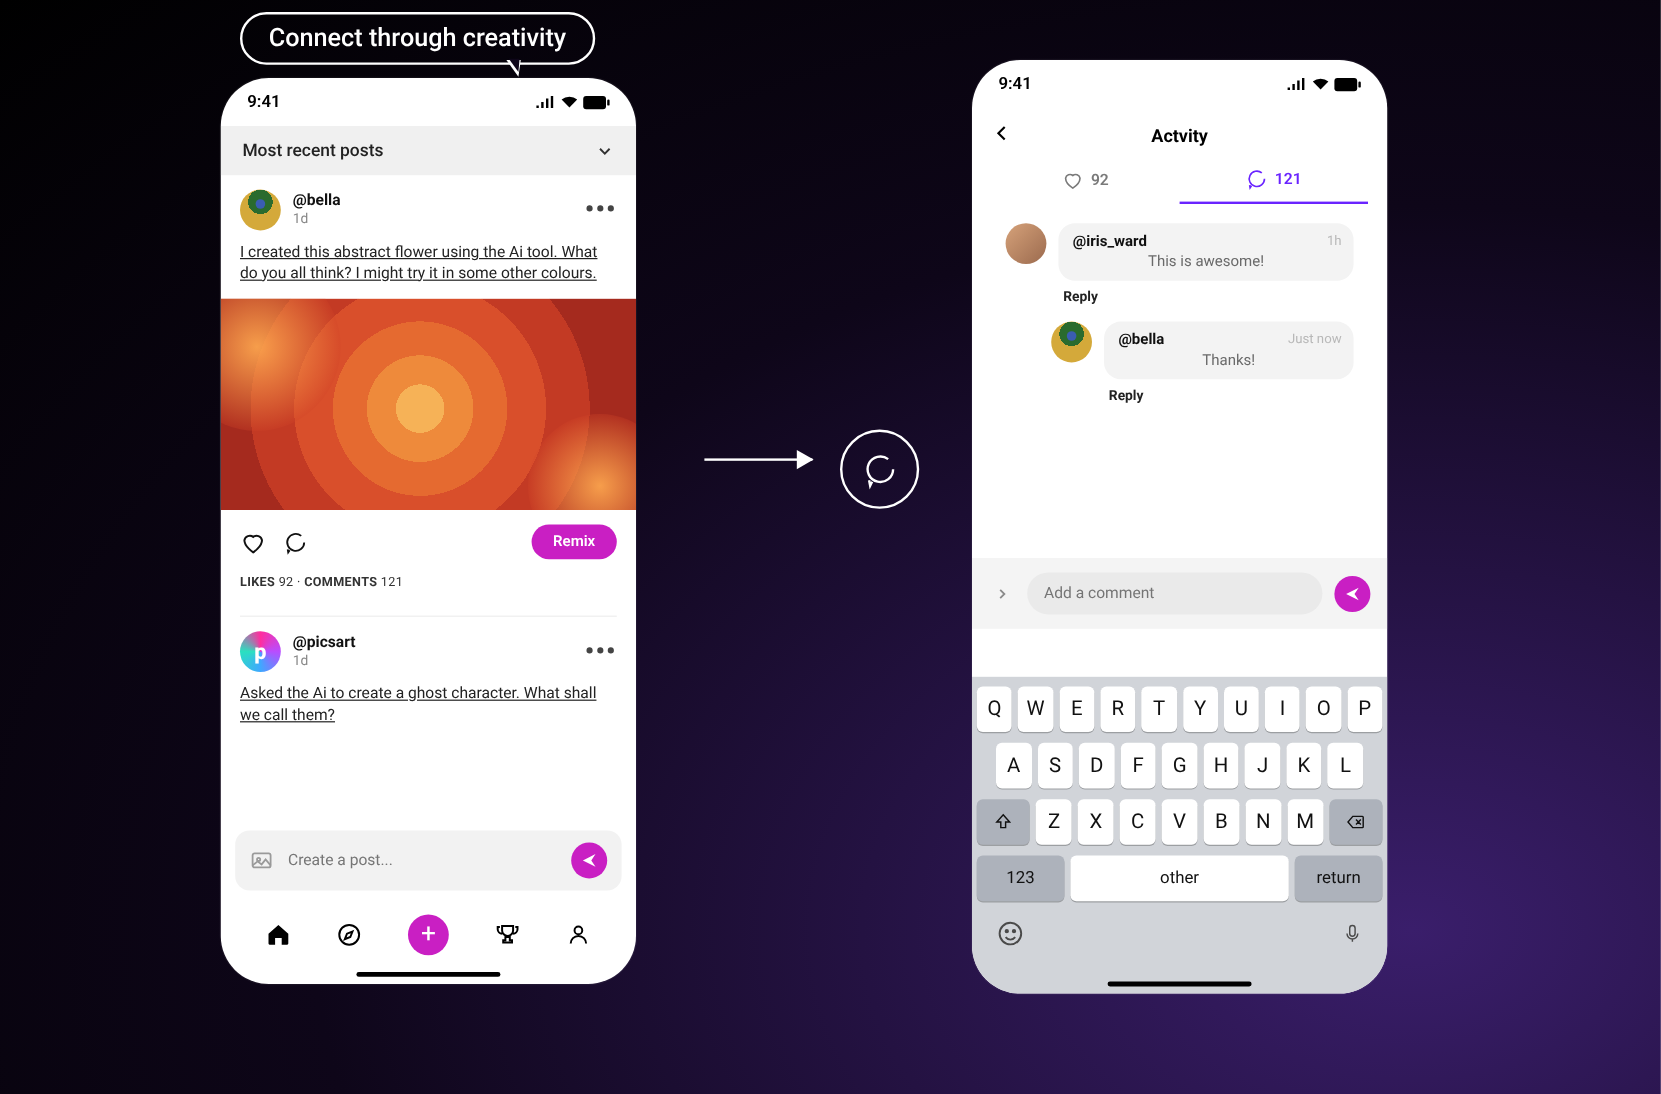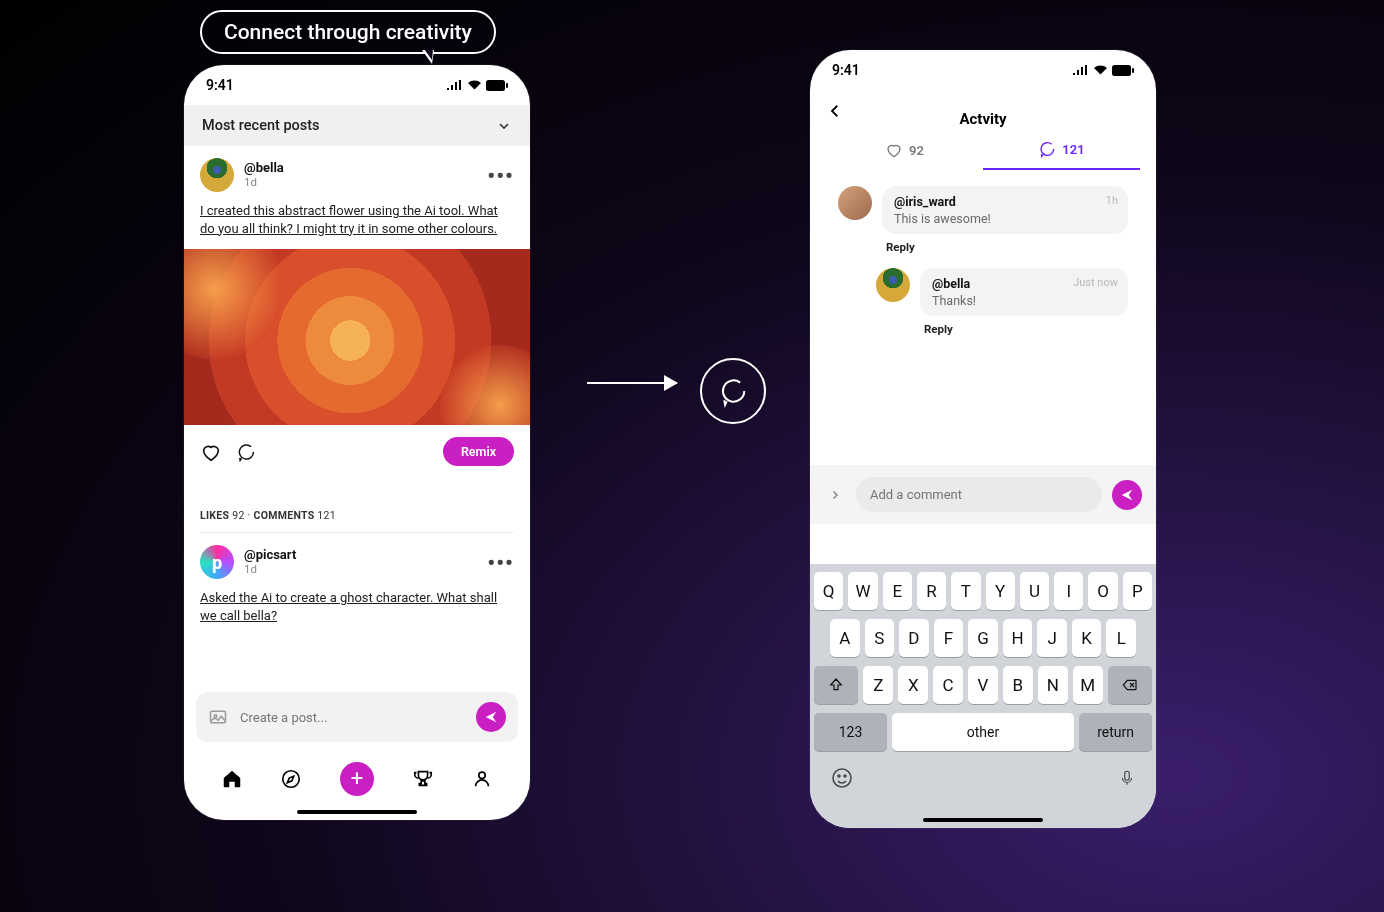--- a/index.html
+++ b/index.html
@@ -121,21 +121,21 @@
     margin-left:auto;
     background:#c91fc3;
     color:#fff;
     font-size:12.5px;
     font-weight:600;
     border:none;
     padding:7px 18px;
     border-radius:999px;
     cursor:pointer;
   }
-  .stats { font-size:10.5px; color:#333; letter-spacing:0.3px; padding-bottom:10px; border-bottom:1px solid #eee;margin-top:31px; }
+  .stats { font-size:10.5px; color:#333; letter-spacing:0.3px; padding-bottom:22px; border-bottom:1px solid #eee; }
   .stats b { font-weight:700; }
 
   .create-row {
     position:absolute; left:12px; right:12px; bottom:78px;
     background:#f2f2f2;
     border-radius:12px;
     display:flex; align-items:center; gap:12px;
     padding:10px 12px;
   }
   .create-row input {
@@ -178,42 +178,42 @@
     position:absolute;
     left:700px; top:358px;
     width:66px; height:66px;
     border:2px solid #fff;
     border-radius:50%;
     display:flex; align-items:center; justify-content:center;
   }
 
   
   .act-head { padding:8px 16px 0; }
-  .act-title-row { display:flex; align-items:flex-end; justify-content:center; position:relative; height:30px;}
+  .act-title-row { display:flex; align-items:center; justify-content:center; position:relative; height:30px;}
   .act-back { position:absolute; left:0; top:4px; cursor:pointer; }
   .act-title { font-weight:700; font-size:15px; }
   .act-tabs { display:flex; margin-top:12px; }
   .act-tab {
     flex:1; display:flex; gap:6px; align-items:center; justify-content:center;
     font-size:13px; font-weight:600; color:#7a7a7a;
     padding-bottom:10px; cursor:pointer;
   }
   .act-tab.active { color:#6a24ff; border-bottom:2px solid #6a24ff; }
 
   .comments { padding:16px 28px; }
   .comment { display:flex; gap:10px; margin-bottom:6px; }
   .comment .avatar { width:34px; height:34px; }
   .av-iris { background:linear-gradient(135deg,#d6a27a,#9b6a4e); }
   .cbubble {
     background:#f3f3f3; border-radius:14px;
     padding:8px 12px; flex:1;
     position:relative;
   }
   .cbubble .uname { font-size:12.5px; font-weight:700; }
-  .cbubble .ctext { font-size:12.5px; color:#6a6a6a; margin-top:2px; }
+  .cbubble .ctext { font-size:12.5px; color:#6a6a6a; margin-top:2px;text-align:center; }
   .ctime { font-size:11px; color:#b8b8b8; position:absolute; right:10px; top:8px; }
   .reply { font-size:11.5px; font-weight:700; color:#222; margin:6px 0 14px 48px; cursor:pointer;}
   .comment.reply-item { margin-left:38px; }
 
   .comment-input-row {
     position:absolute; left:0; right:0; bottom:304px;
     background:#f4f4f4;
     padding:12px 14px;
     display:flex; align-items:center; gap:10px;
   }
@@ -310,21 +310,21 @@
 
   <div class="post">
     <div class="post-head">
       <div class="avatar av-picsart">p</div>
       <div class="post-user">
         <span class="uname">@picsart</span>
         <span class="utime">1d</span>
       </div>
       <span class="dots">•••</span>
     </div>
-    <div class="post-body">Asked the Ai to create a ghost character. What shall we call bella?</div>
+    <div class="post-body">Asked the Ai to create a ghost character. What shall we call them?</div>
   </div>
 
   <div class="create-row">
     <svg width="20" height="20" viewBox="0 0 24 24" fill="none" stroke="#9a9a9a" stroke-width="1.8">
         <rect x="3" y="5" width="18" height="14" rx="2"></rect>
         <circle cx="9" cy="11" r="1.6"></circle>
         <path d="M3 17l5-4 4 3 4-5 5 6"></path>
       </svg>
     <input placeholder="Create a post..." style="">
     <div class="send-fab">

